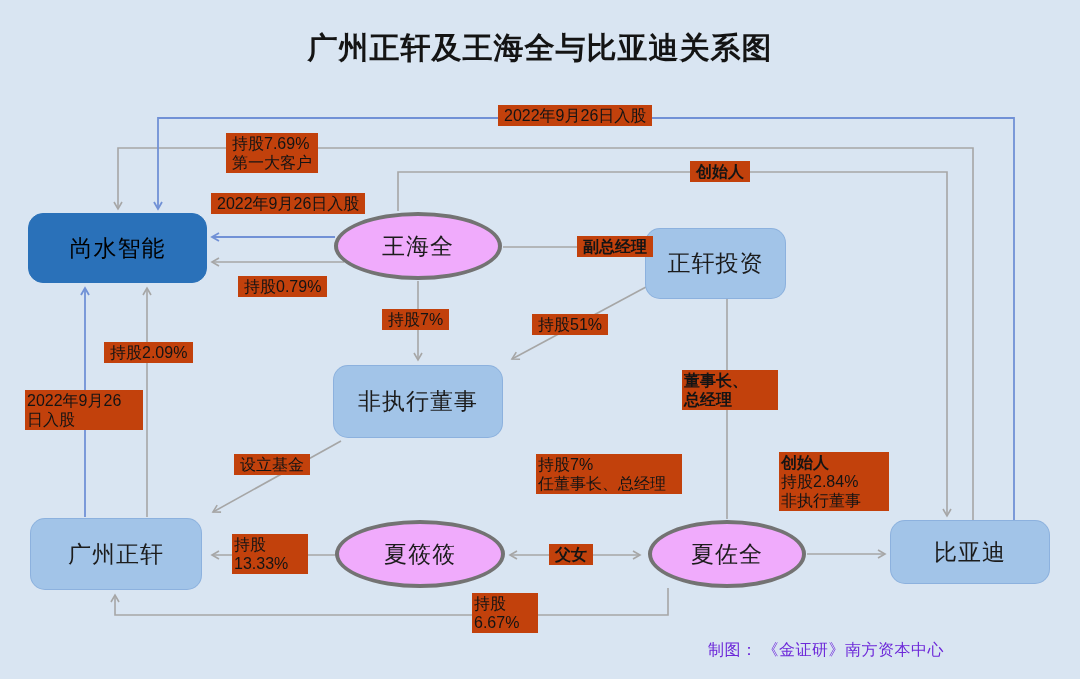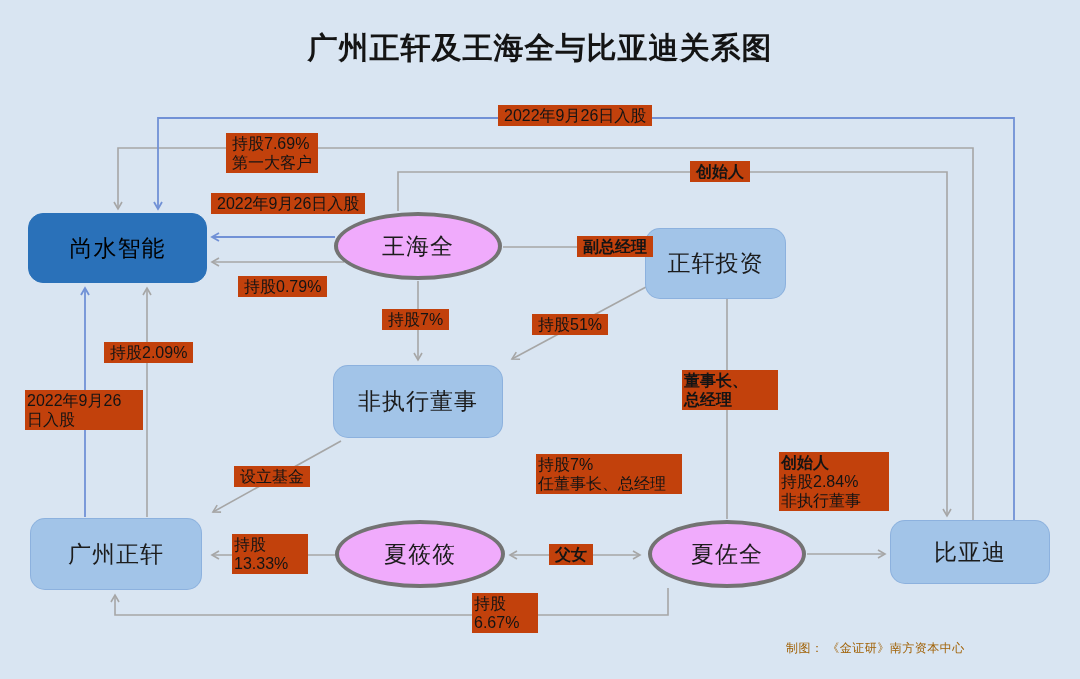--- a/index.html
+++ b/index.html
@@ -35,22 +35,22 @@
   }
   .lbl.bold{font-weight:bold;}
   .lbl.center{text-align:left;white-space:normal;padding:1px 2px;}
   .lbl .b{font-weight:bold;}
   #title{
     position:absolute;left:0;top:28px;width:100%;
     text-align:center;font-size:30px;font-weight:bold;z-index:3;
     letter-spacing:1px;
   }
   #credit{
-    position:absolute;left:786px;top:640px;z-index:3;
-    font-size:12px;color:#a16207;letter-spacing:.5px;
+    position:absolute;left:708px;top:640px;z-index:3;
+    font-size:16px;color:#6d28d9;letter-spacing:.5px;
   }
 </style>
 </head>
 <body>
 
 <div id="stage">
 
   <div id="title">广州正轩及王海全与比亚迪关系图</div>
 
   <svg id="wires" width="1080" height="679" viewBox="0 0 1080 679">
@@ -147,21 +147,21 @@
     <div>任董事长、总经理</div>
   </div>
 
   <div class="lbl bold" style="left:549px;top:544px;">父女</div>
 
   <div class="lbl center" style="left:232px;top:534px;width:72px;">
     <div>持股</div>
     <div>13.33%</div>
   </div>
 
-  <div class="lbl" style="left:234px;top:466px;">设立基金</div>
+  <div class="lbl" style="left:234px;top:454px;">设立基金</div>
 
   <div class="lbl center" style="left:472px;top:593px;width:62px;">
     <div>持股</div>
     <div>6.67%</div>
   </div>
 
   <div class="lbl center" style="left:25px;top:390px;width:114px;">
     <div>2022年9月26</div>
     <div>日入股</div>
   </div>

